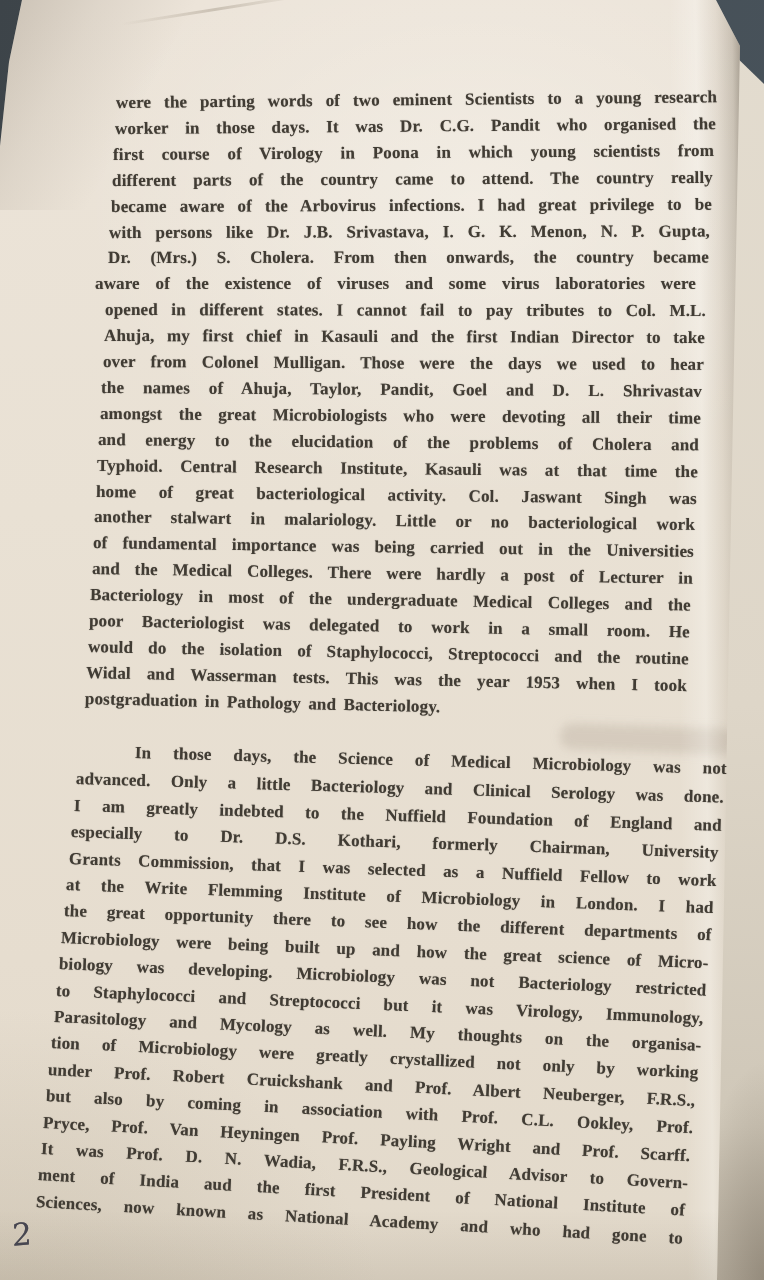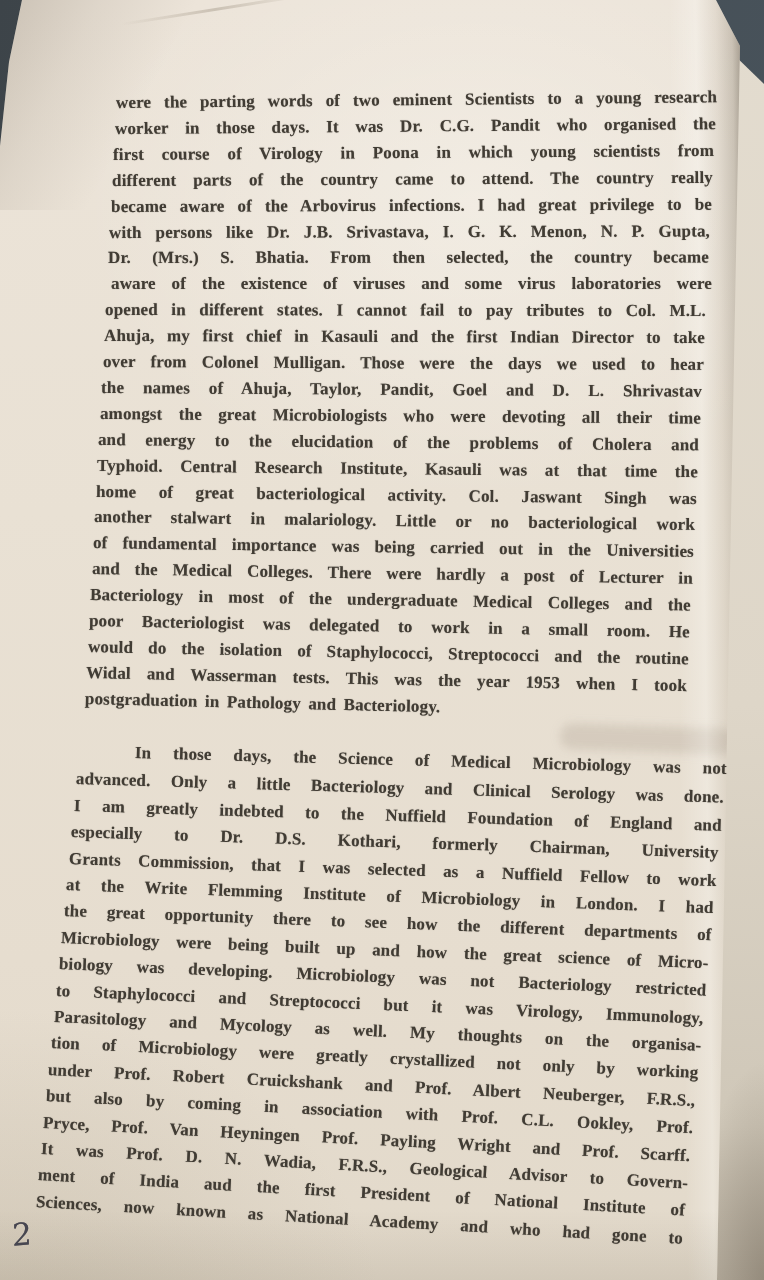--- a/index.html
+++ b/index.html
@@ -92,22 +92,22 @@
     <div class="fold-shadow"></div>
     <div class="bottom-shade"></div>
   </div>
   <div class="text-layer" id="text-layer">
       <div class="line" style="top: 91px; left: 116px; width: 601px; transform: rotate(-0.55deg);">were the parting words of two eminent Scientists to a young research</div>
       <div class="line" style="top: 116.9px; left: 114.65px; width: 601px; transform: rotate(-0.468deg);">worker in those days. It was Dr. C.G. Pandit who organised the</div>
       <div class="line" style="top: 142.8px; left: 113.3px; width: 601px; transform: rotate(-0.386deg);">first course of Virology in Poona in which young scientists from</div>
       <div class="line" style="top: 168.7px; left: 111.95px; width: 601px; transform: rotate(-0.304deg);">different parts of the country came to attend. The country really</div>
       <div class="line" style="top: 194.6px; left: 110.6px; width: 601px; transform: rotate(-0.222deg);">became aware of the Arbovirus infections. I had great privilege to be</div>
       <div class="line" style="top: 220.5px; left: 109.25px; width: 601px; transform: rotate(-0.14deg);">with persons like Dr. J.B. Srivastava, I. G. K. Menon, N. P. Gupta,</div>
-      <div class="line" style="top: 246.4px; left: 107.9px; width: 601px; transform: rotate(-0.058deg);">Dr. (Mrs.) S. Bhatia. From then selected, the country became</div>
-      <div class="line" style="top: 272.3px; left: 111px; width: 601px; transform: rotate(0.024deg);">aware of the existence of viruses and some virus laboratories were</div>
+      <div class="line" style="top: 246.4px; left: 107.9px; width: 601px; transform: rotate(-0.058deg);">Dr. (Mrs.) S. Cholera. From then onwards, the country became</div>
+      <div class="line" style="top: 272.3px; left: 95px; width: 601px; transform: rotate(0.024deg);">aware of the existence of viruses and some virus laboratories were</div>
       <div class="line" style="top: 298.2px; left: 105.2px; width: 601px; transform: rotate(0.106deg);">opened in different states. I cannot fail to pay tributes to Col. M.L.</div>
       <div class="line" style="top: 324.1px; left: 103.85px; width: 601px; transform: rotate(0.188deg);">Ahuja, my first chief in Kasauli and the first Indian Director to take</div>
       <div class="line" style="top: 350px; left: 102.5px; width: 601px; transform: rotate(0.27deg);">over from Colonel Mulligan. Those were the days we used to hear</div>
       <div class="line" style="top: 375.9px; left: 101.15px; width: 601px; transform: rotate(0.352deg);">the names of Ahuja, Taylor, Pandit, Goel and D. L. Shrivastav</div>
       <div class="line" style="top: 401.8px; left: 99.8px; width: 601px; transform: rotate(0.434deg);">amongst the great Microbiologists who were devoting all their time</div>
       <div class="line" style="top: 427.7px; left: 98.45px; width: 601px; transform: rotate(0.516deg);">and energy to the elucidation of the problems of Cholera and</div>
       <div class="line" style="top: 453.6px; left: 97.1px; width: 601px; transform: rotate(0.598deg);">Typhoid. Central Research Institute, Kasauli was at that time the</div>
       <div class="line" style="top: 479.5px; left: 95.75px; width: 601px; transform: rotate(0.68deg);">home of great bacteriological activity. Col. Jaswant Singh was</div>
       <div class="line" style="top: 505.4px; left: 94.4px; width: 601px; transform: rotate(0.762deg);">another stalwart in malariology. Little or no bacteriological work</div>
       <div class="line" style="top: 531.3px; left: 93.05px; width: 601px; transform: rotate(0.844deg);">of fundamental importance was being carried out in the Universities</div>

